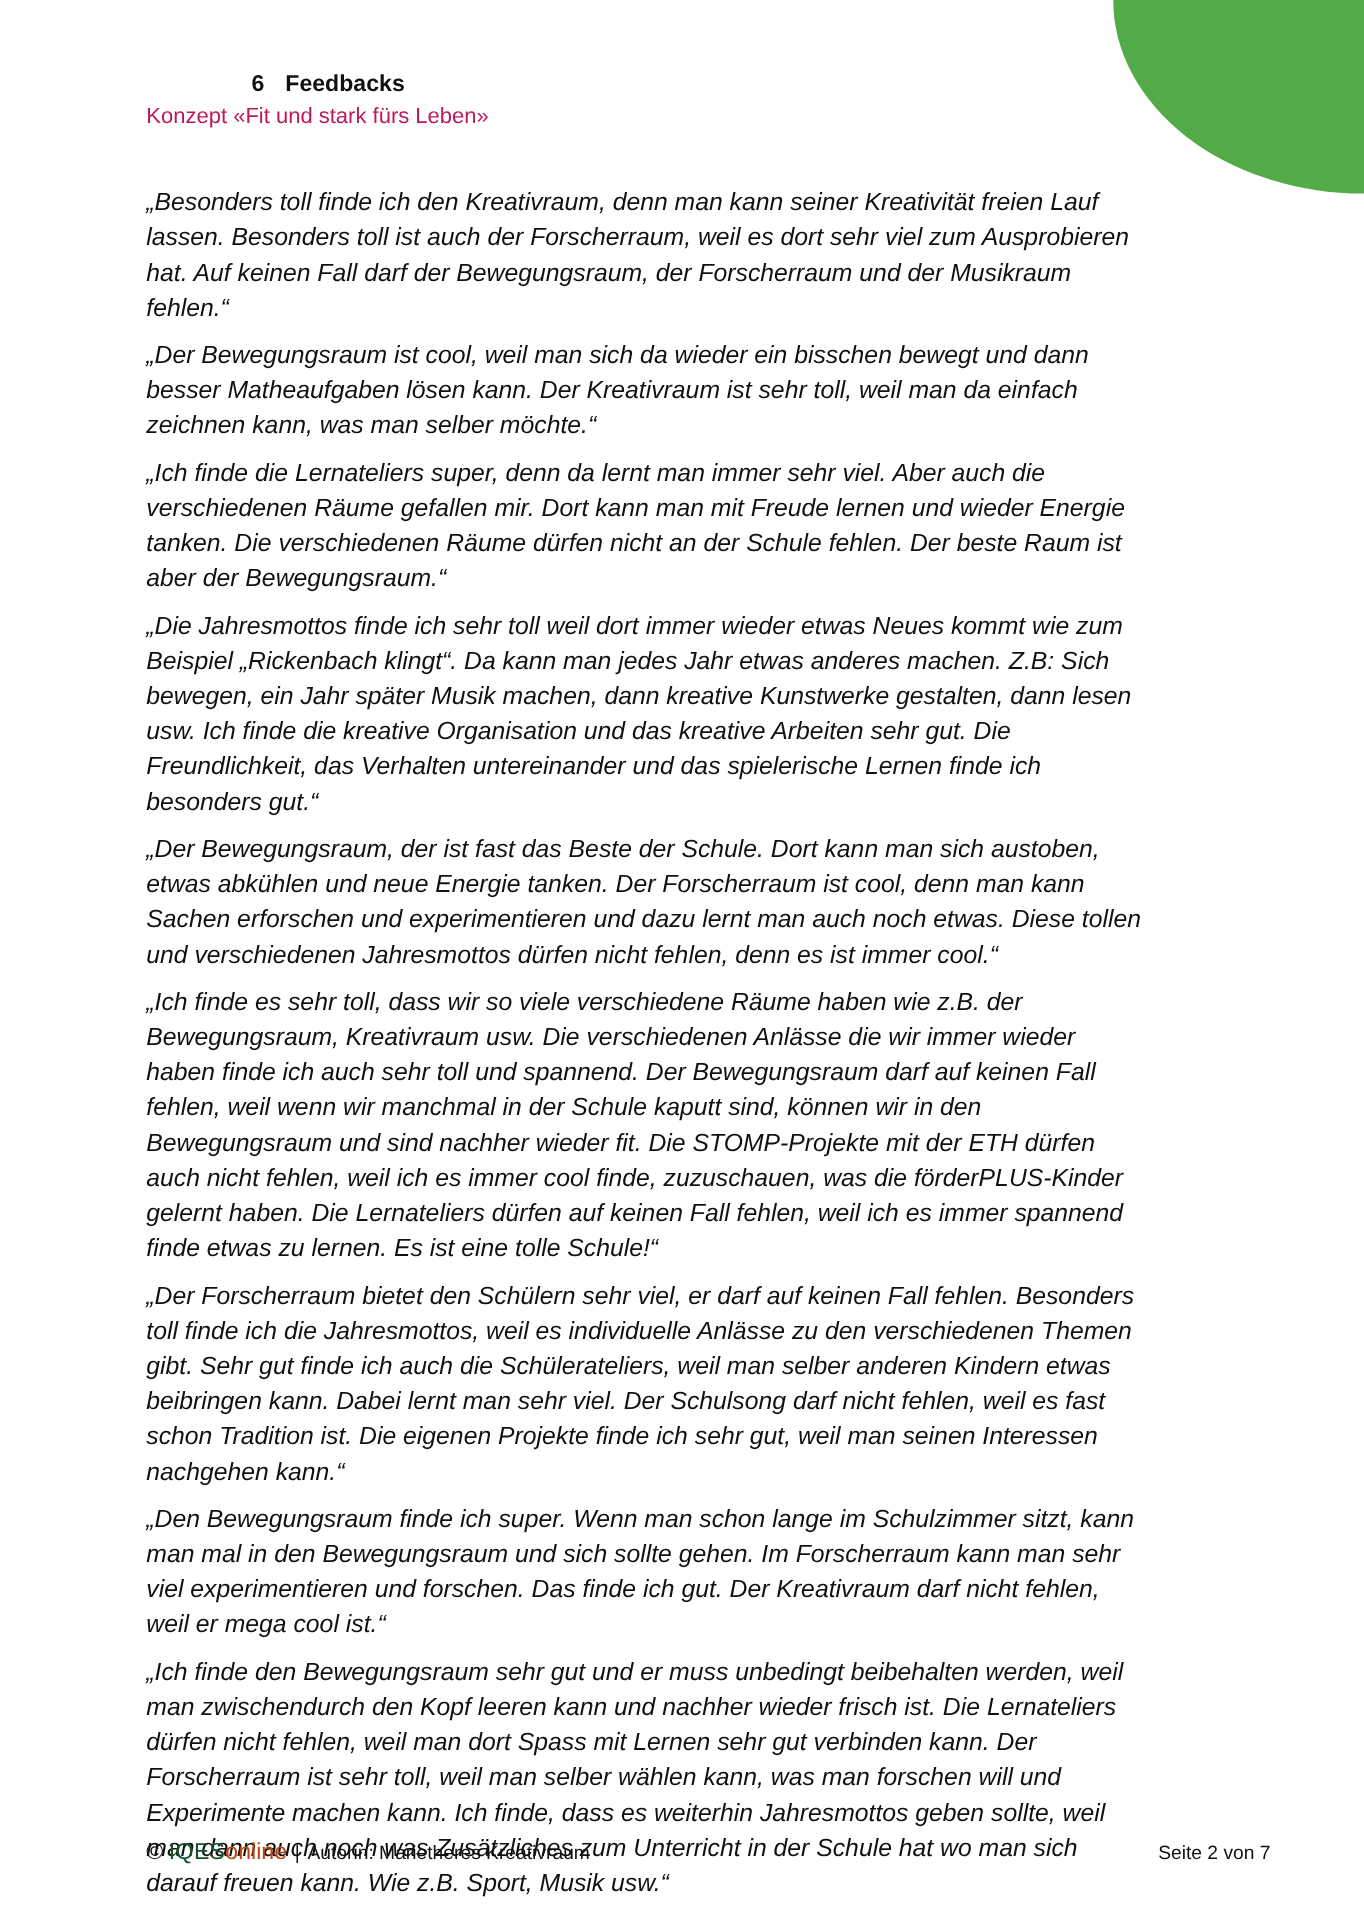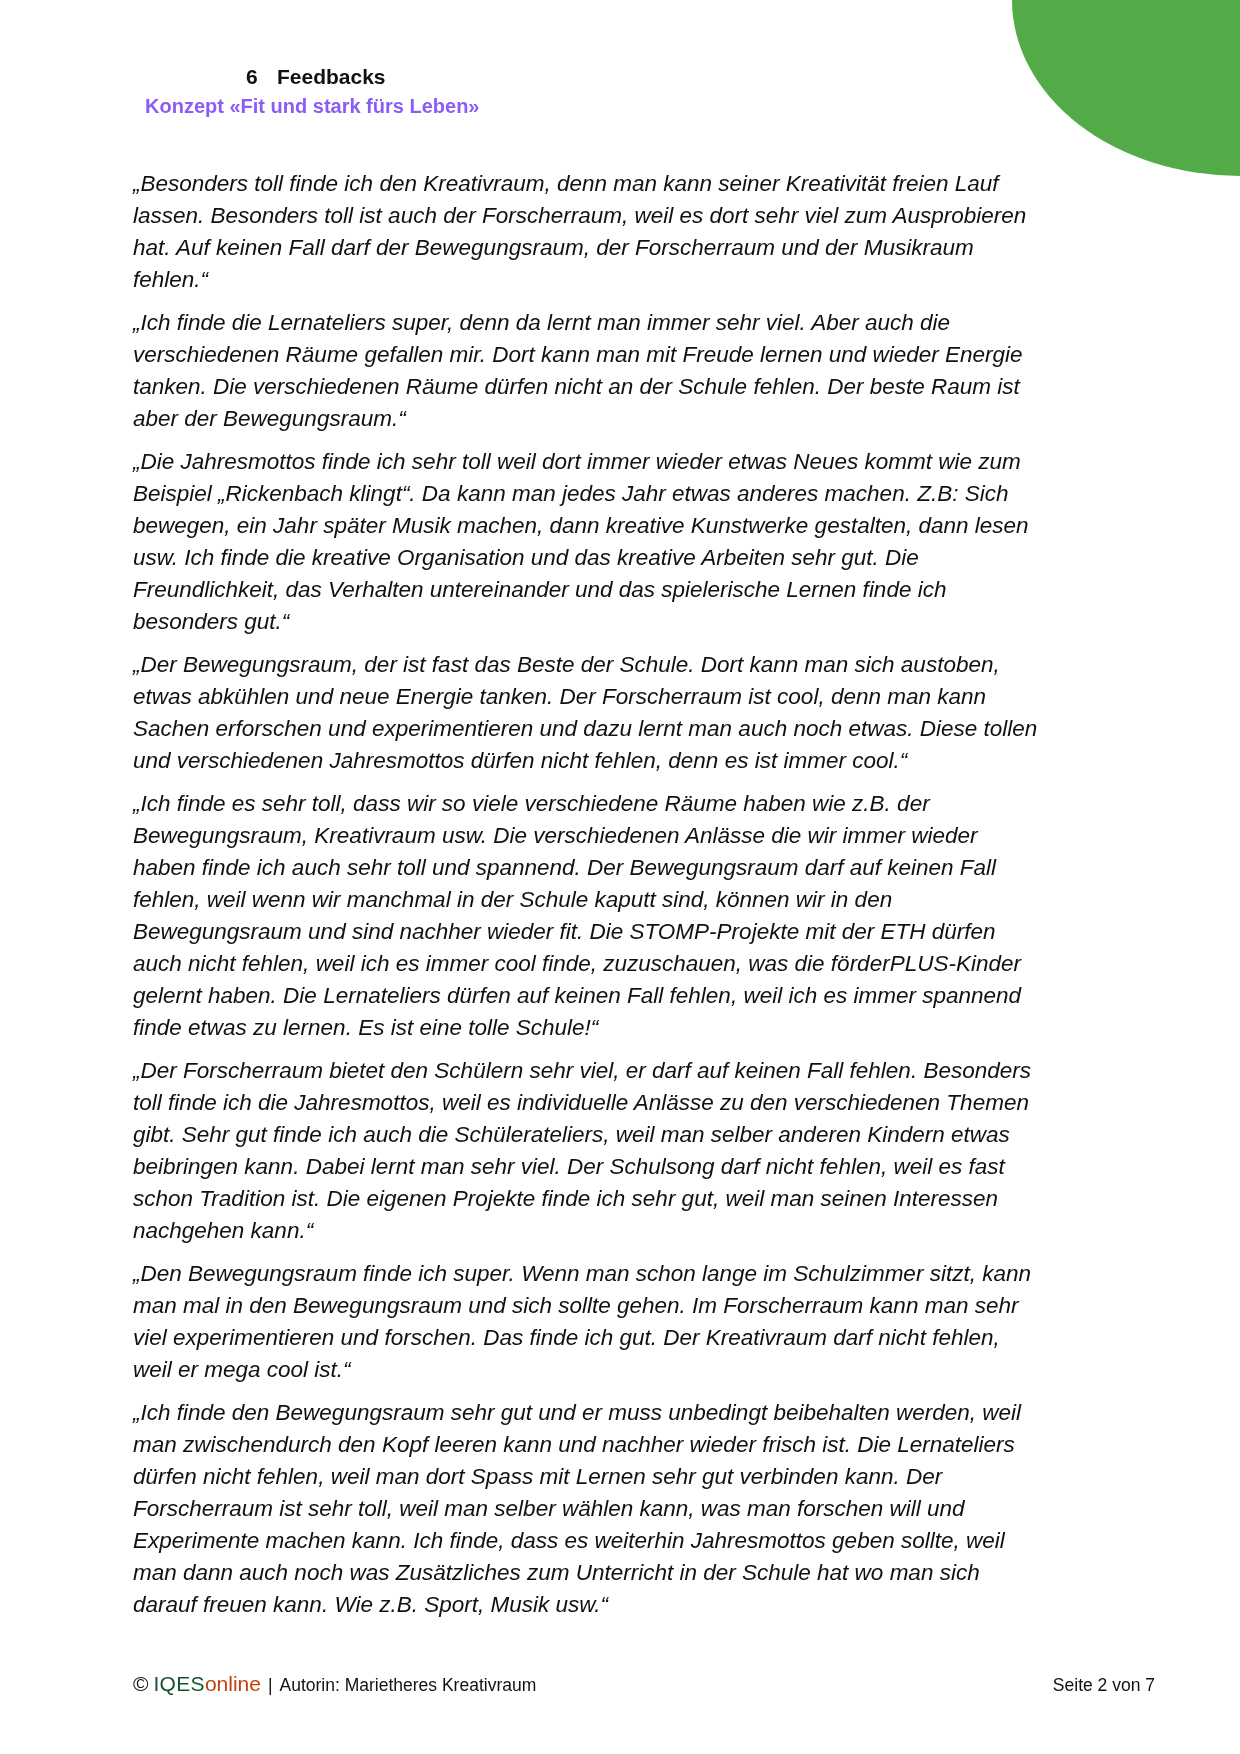--- a/index.html
+++ b/index.html
@@ -27,26 +27,25 @@
     color: #111111;
     text-align: center;
   }
   .chapter-line {
     font-weight: bold;
     font-size: 21px;
     line-height: 26px;
   }
   .chapter-num { display: inline-block; width: 50px; }
   .subtitle {
-    font-weight: bold;
+    font-weight: normal;
     font-size: 20px;
     line-height: 24px;
-    color: #8b5cf6;
+    color: #be185d;
     margin-top: 4px;
-    margin-left: 12px;
   }
   .content {
     position: absolute;
     left: 133px;
     top: 168px;
     width: 908px;
     font-style: italic;
     font-size: 22.5px;
     line-height: 32px;
     color: #111111;
@@ -79,20 +78,21 @@
 
   <header class="page-header">
     <div class="chapter-line">
       <span class="chapter-num">6</span><span class="chapter-title">Feedbacks</span>
     </div>
     <div class="subtitle">Konzept «Fit und stark fürs Leben»</div>
   </header>
 
   <main class="content">
     <p>„Besonders toll finde ich den Kreativraum, denn man kann seiner Kreativität freien Lauf lassen. Besonders toll ist auch der Forscherraum, weil es dort sehr viel zum Ausprobieren hat. Auf keinen Fall darf der Bewegungsraum, der Forscherraum und der Musikraum fehlen.“</p>
+    <p>„Der Bewegungsraum ist cool, weil man sich da wieder ein bisschen bewegt und dann besser Matheaufgaben lösen kann. Der Kreativraum ist sehr toll, weil man da einfach zeichnen kann, was man selber möchte.“</p>
     <p>„Ich finde die Lernateliers super, denn da lernt man immer sehr viel. Aber auch die verschiedenen Räume gefallen mir. Dort kann man mit Freude lernen und wieder Energie tanken. Die verschiedenen Räume dürfen nicht an der Schule fehlen. Der beste Raum ist aber der Bewegungsraum.“</p>
     <p>„Die Jahresmottos finde ich sehr toll weil dort immer wieder etwas Neues kommt wie zum Beispiel „Rickenbach klingt“. Da kann man jedes Jahr etwas anderes machen. Z.B: Sich bewegen, ein Jahr später Musik machen, dann kreative Kunstwerke gestalten, dann lesen usw. Ich finde die kreative Organisation und das kreative Arbeiten sehr gut. Die Freundlichkeit, das Verhalten untereinander und das spielerische Lernen finde ich besonders gut.“</p>
     <p>„Der Bewegungsraum, der ist fast das Beste der Schule. Dort kann man sich austoben, etwas abkühlen und neue Energie tanken. Der Forscherraum ist cool, denn man kann Sachen erforschen und experimentieren und dazu lernt man auch noch etwas. Diese tollen und verschiedenen Jahresmottos dürfen nicht fehlen, denn es ist immer cool.“</p>
     <p>„Ich finde es sehr toll, dass wir so viele verschiedene Räume haben wie z.B. der Bewegungsraum, Kreativraum usw. Die verschiedenen Anlässe die wir immer wieder haben finde ich auch sehr toll und spannend. Der Bewegungsraum darf auf keinen Fall fehlen, weil wenn wir manchmal in der Schule kaputt sind, können wir in den Bewegungsraum und sind nachher wieder fit. Die STOMP-Projekte mit der ETH dürfen auch nicht fehlen, weil ich es immer cool finde, zuzuschauen, was die förderPLUS-Kinder gelernt haben. Die Lernateliers dürfen auf keinen Fall fehlen, weil ich es immer spannend finde etwas zu lernen. Es ist eine tolle Schule!“</p>
     <p>„Der Forscherraum bietet den Schülern sehr viel, er darf auf keinen Fall fehlen. Besonders toll finde ich die Jahresmottos, weil es individuelle Anlässe zu den verschiedenen Themen gibt. Sehr gut finde ich auch die Schülerateliers, weil man selber anderen Kindern etwas beibringen kann. Dabei lernt man sehr viel. Der Schulsong darf nicht fehlen, weil es fast schon Tradition ist. Die eigenen Projekte finde ich sehr gut, weil man seinen Interessen nachgehen kann.“</p>
     <p>„Den Bewegungsraum finde ich super. Wenn man schon lange im Schulzimmer sitzt, kann man mal in den Bewegungsraum und sich sollte gehen. Im Forscherraum kann man sehr viel experimentieren und forschen. Das finde ich gut. Der Kreativraum darf nicht fehlen, weil er mega cool ist.“</p>
     <p>„Ich finde den Bewegungsraum sehr gut und er muss unbedingt beibehalten werden, weil man zwischendurch den Kopf leeren kann und nachher wieder frisch ist. Die Lernateliers dürfen nicht fehlen, weil man dort Spass mit Lernen sehr gut verbinden kann. Der Forscherraum ist sehr toll, weil man selber wählen kann, was man forschen will und Experimente machen kann. Ich finde, dass es weiterhin Jahresmottos geben sollte, weil man dann auch noch was Zusätzliches zum Unterricht in der Schule hat wo man sich darauf freuen kann. Wie z.B. Sport, Musik usw.“</p>
   </main>
 
   <footer class="page-footer">

